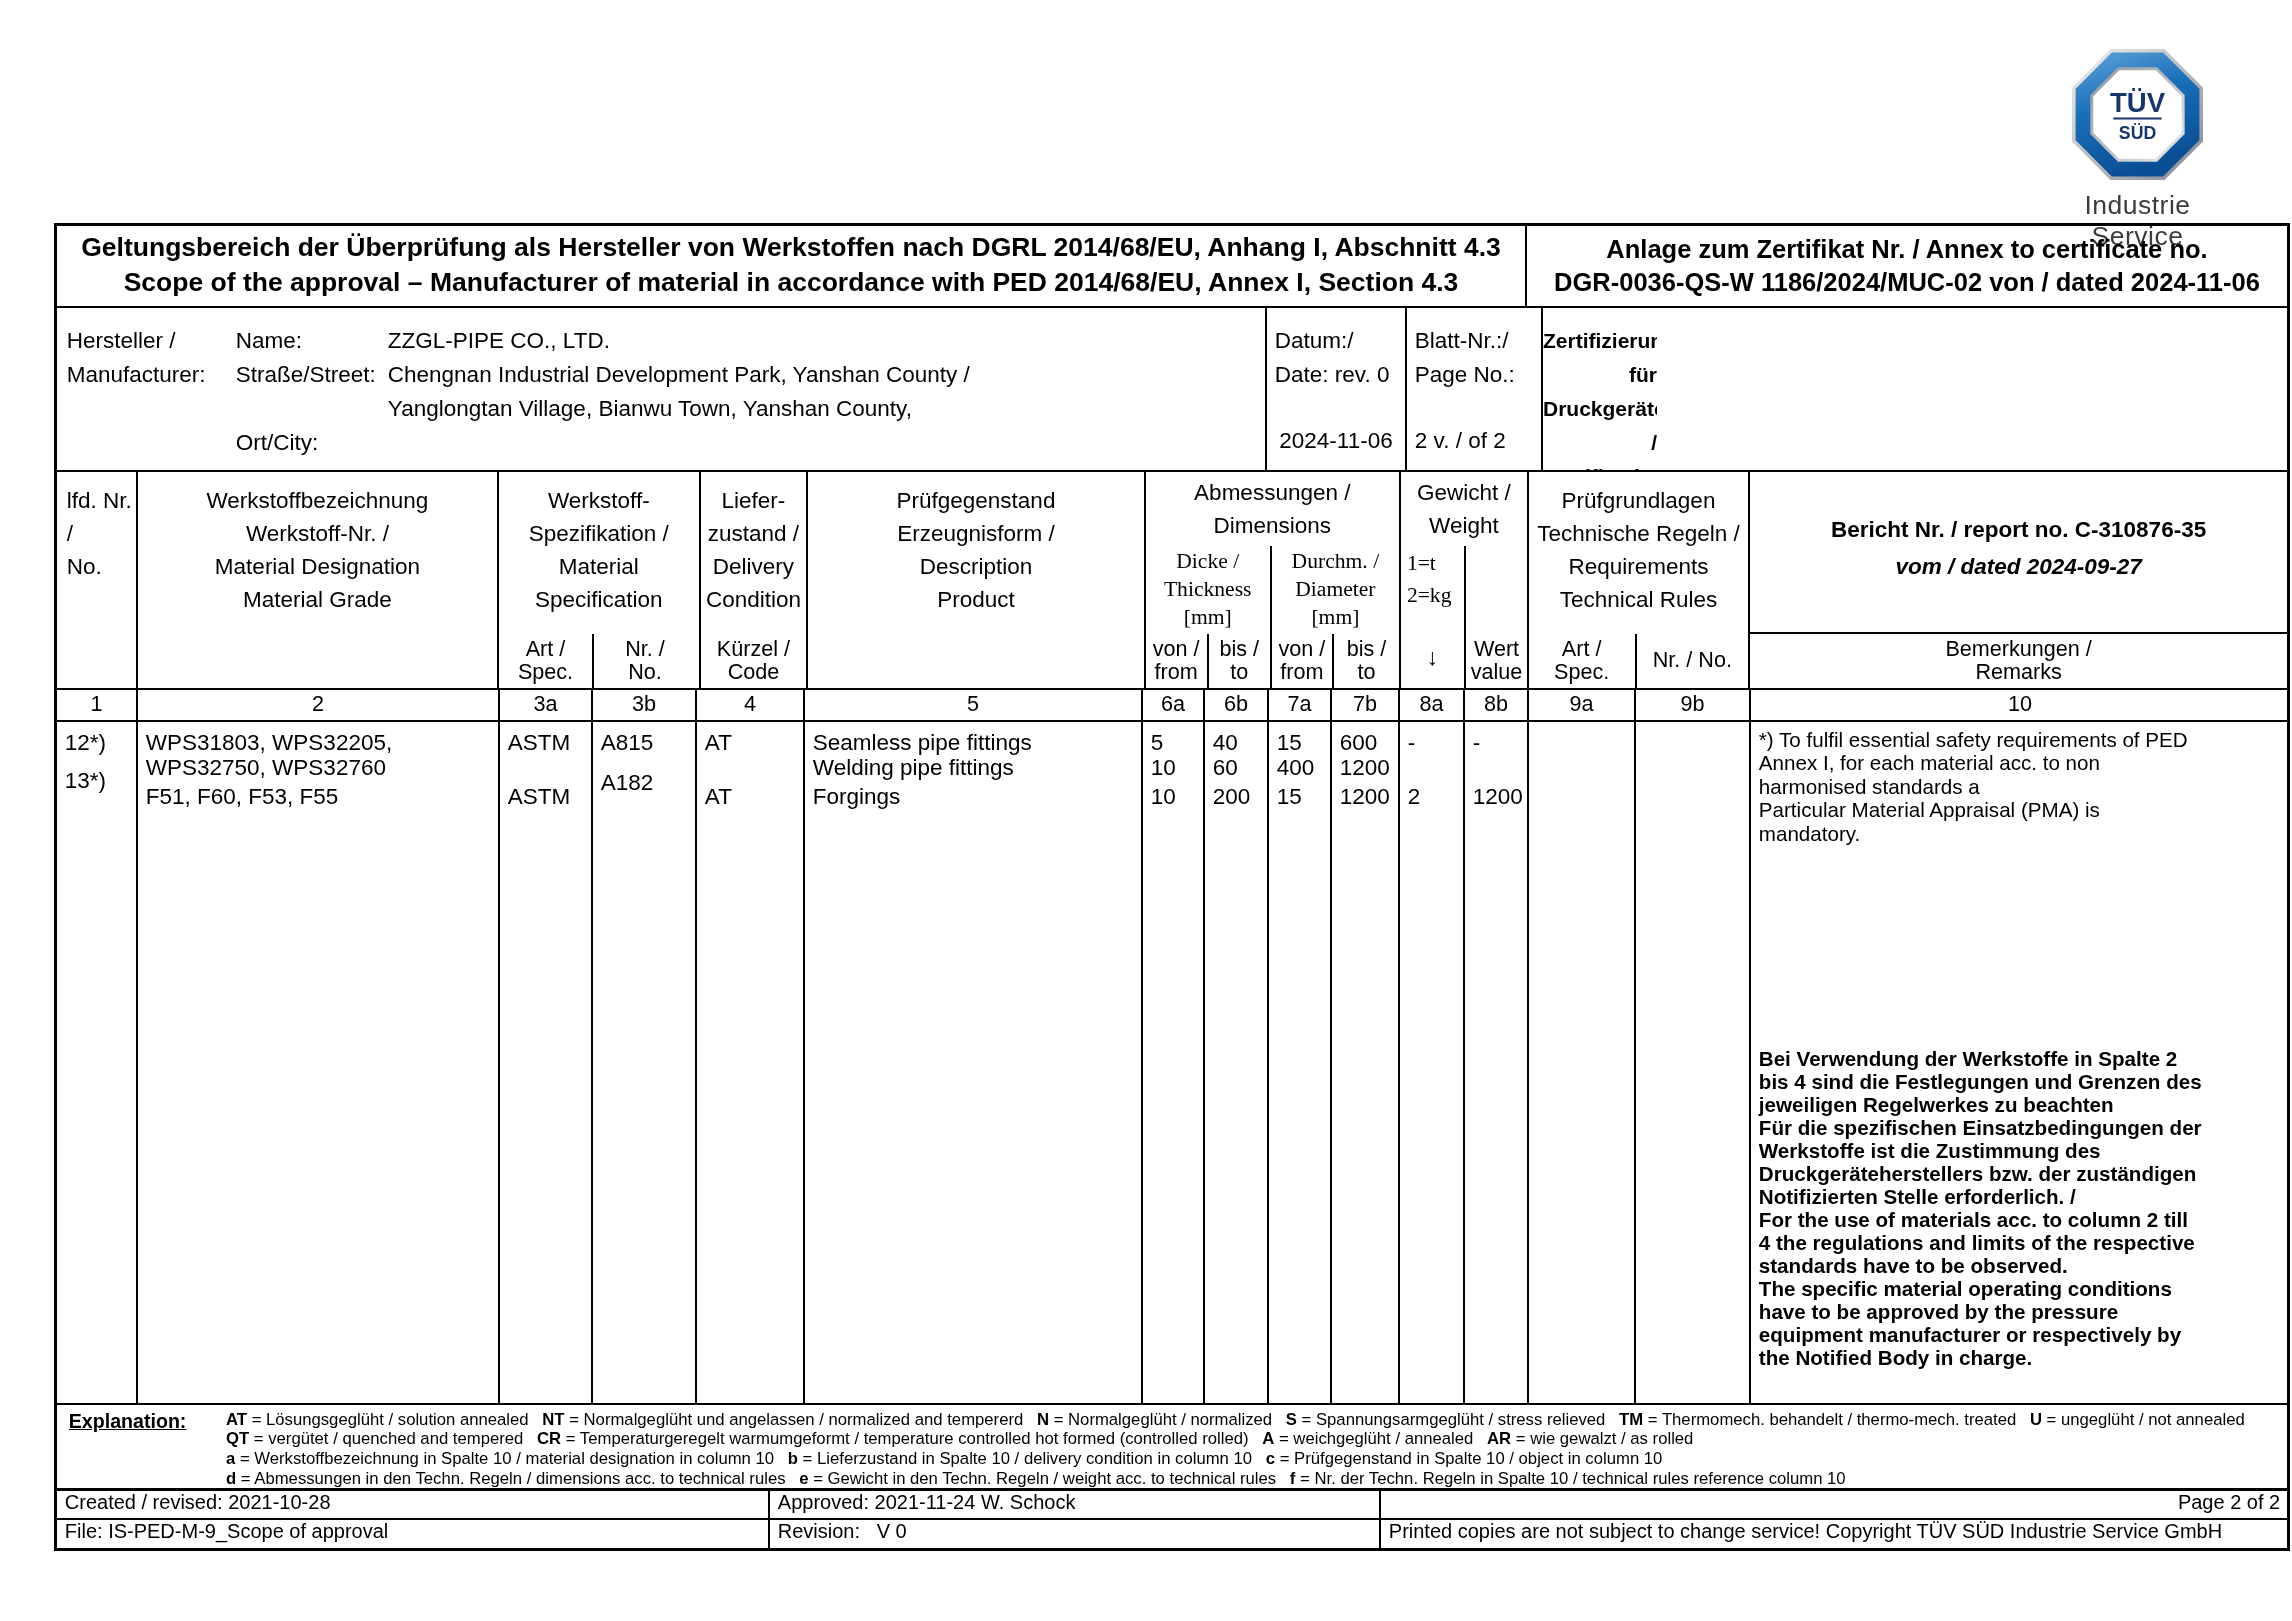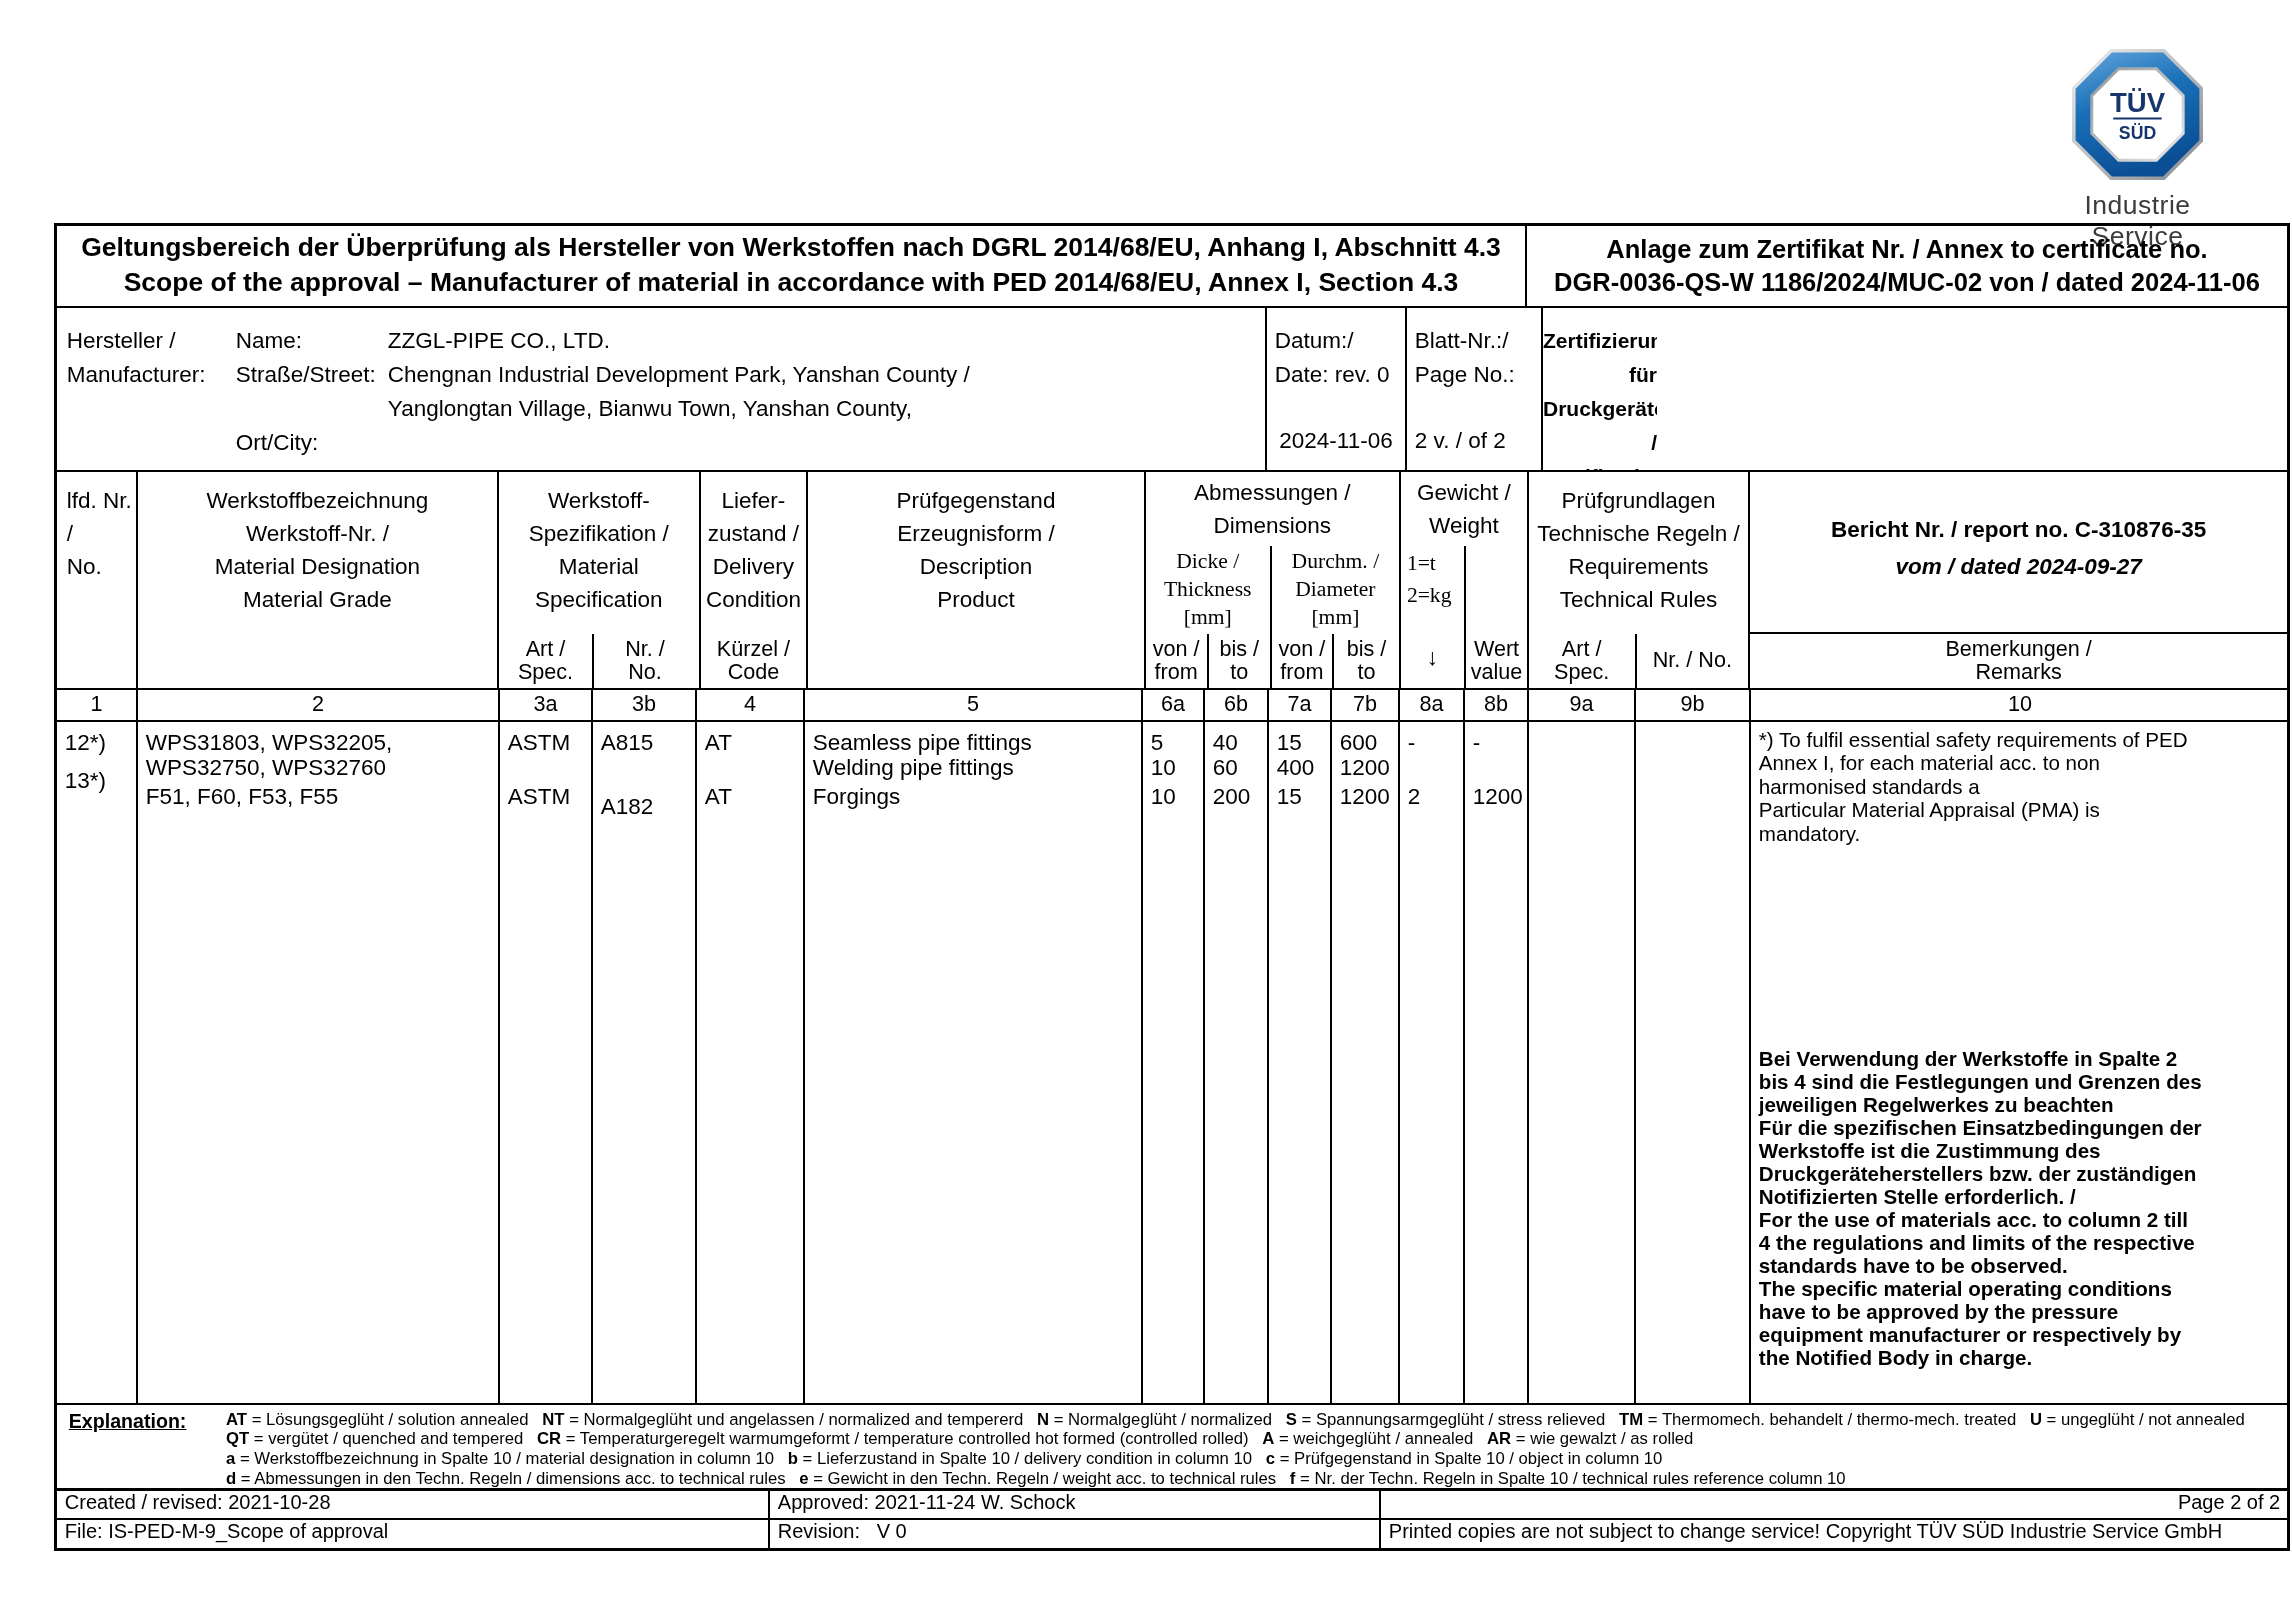--- a/index.html
+++ b/index.html
@@ -342,21 +342,21 @@
             <div>ASTM</div>
           </div>
           <div class="rblk" style="top: 62px;">
             <div>ASTM</div>
           </div>
         </div>
         <div class="bcell">
           <div class="rblk" style="top: 7.8px;">
             <div>A815</div>
           </div>
-          <div class="rblk" style="top: 72px;">
+          <div class="rblk" style="top: 48px;">
             <div>A182</div>
           </div>
         </div>
         <div class="bcell">
           <div class="rblk" style="top: 7.8px;">
             <div>AT</div>
           </div>
           <div class="rblk" style="top: 62px;">
             <div>AT</div>
           </div>

